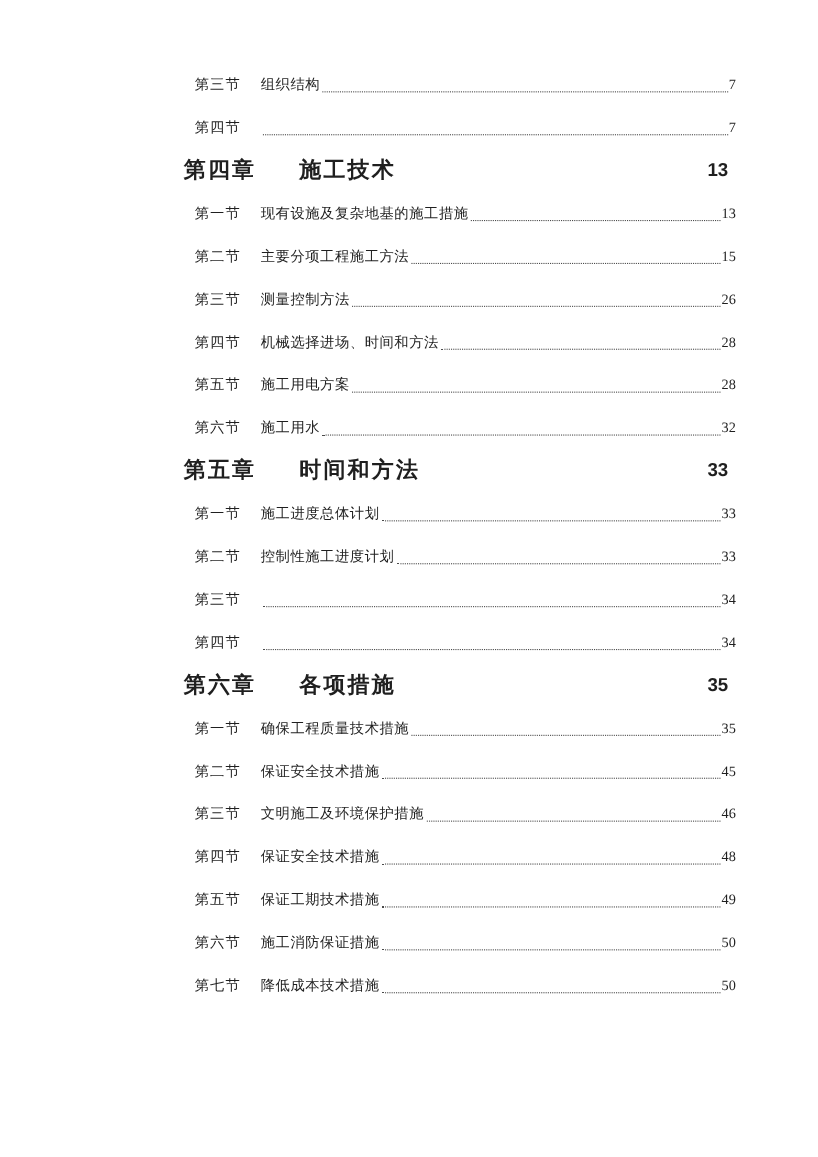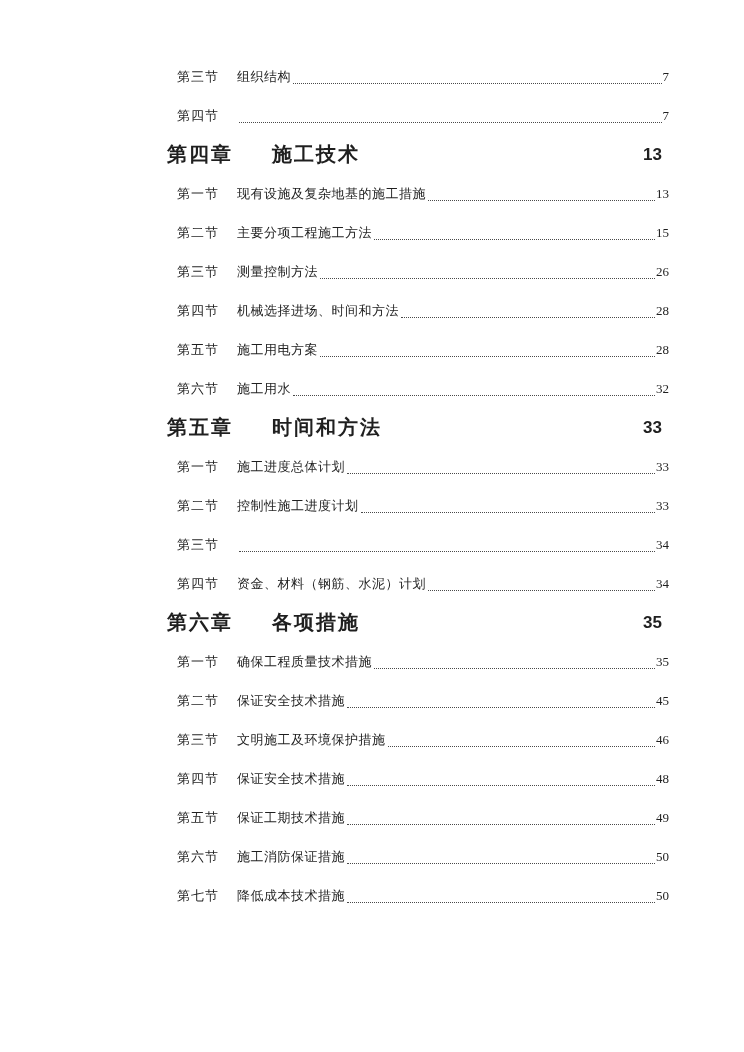--- a/index.html
+++ b/index.html
@@ -146,21 +146,20 @@
     <span class="leader"></span>
     <span class="sec-page">33</span>
   </div>
       <div class="row section">
     <span class="sec-label">第三节</span>
     <span class="leader"></span>
     <span class="sec-page">34</span>
   </div>
       <div class="row section">
     <span class="sec-label">第四节</span>
-    <span class="sec-title">资金、材料（钢筋、水泥）计划</span>
     <span class="leader"></span>
     <span class="sec-page">34</span>
   </div>
       <div class="row chapter">
     <span class="ch-label">第六章</span>
     <span class="ch-title">各项措施</span>
     <span class="spacer"></span>
     <span class="ch-page">35</span>
   </div>
       <div class="row section">

